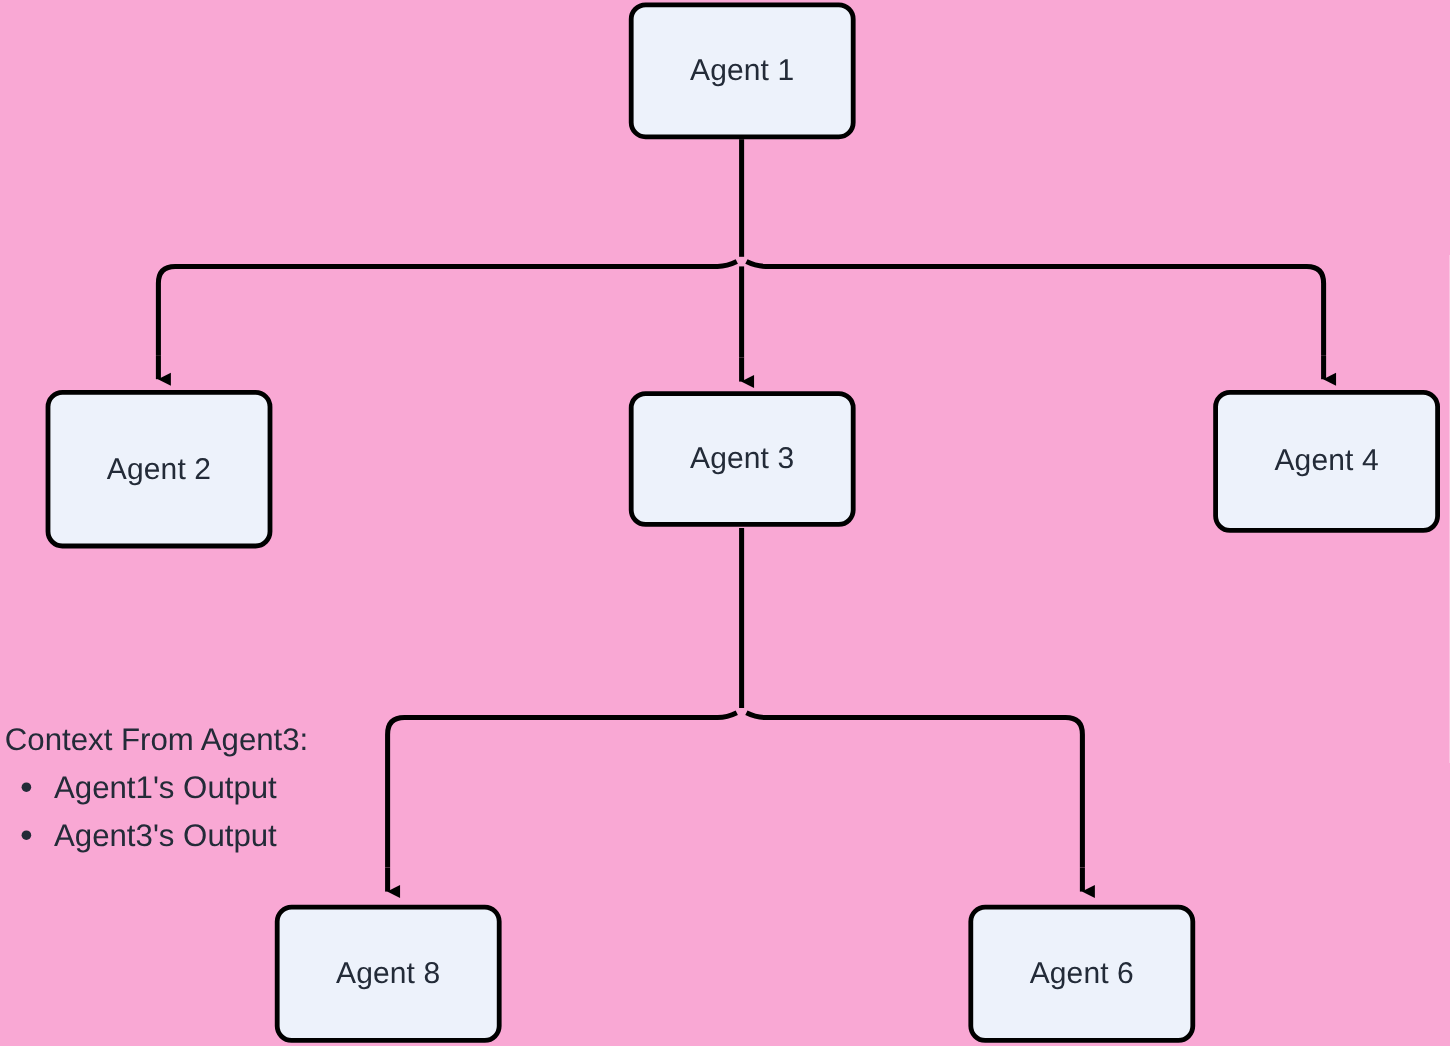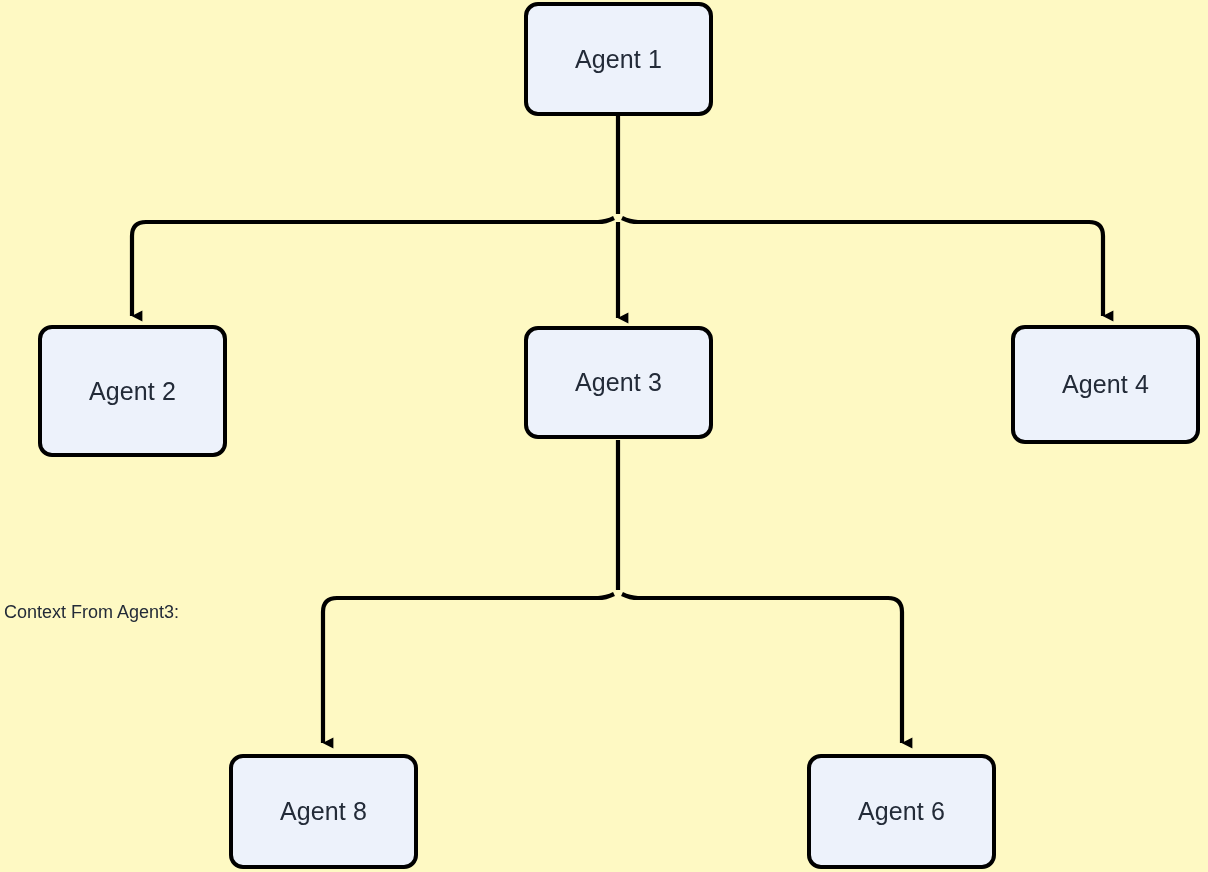--- a/index.html
+++ b/index.html
@@ -11,21 +11,21 @@
   body {
     font-family: "Liberation Sans", "DejaVu Sans", sans-serif;
     width: 1208px;
     height: 872px;
     overflow: hidden;
   }
   #canvas {
     position: relative;
     width: 1208px;
     height: 872px;
-    background: #fef9c3;
+    background: #f9a8d4;
     text-decoration: underline;
   }
   #edges {
     position: absolute;
     left: 0;
     top: 0;
     width: 1208px;
     height: 872px;
   }
   .node {
@@ -47,21 +47,21 @@
     display: block;
     text-align: center;
     white-space: nowrap;
   }
   #context-note {
     position: absolute;
     left: 4px;
     top: 603px;
     width: 320px;
     color: #232b38;
-    font-size: 18px;
+    font-size: 26px;
     line-height: 1;
   }
   #context-note .note-title {
     display: block;
     white-space: nowrap;
     margin: 0;
   }
   #context-note .note-list {
     list-style: none;
     margin: 0;
@@ -137,15 +137,25 @@
   <div class="node" style="left:229px; top:754px; width:189px; height:115px;">
     <span class="node-label">Agent 8</span>
   </div>
 
   <div class="node" style="left:807px; top:754px; width:189px; height:115px;">
     <span class="node-label">Agent 6</span>
   </div>
 
   <div id="context-note">
     <span class="note-title">Context From Agent3:</span>
+    <ul class="note-list">
+      <li class="note-item">
+        <span class="bullet"></span>
+        <span>Agent1's Output</span>
+      </li>
+      <li class="note-item">
+        <span class="bullet"></span>
+        <span>Agent3's Output</span>
+      </li>
+    </ul>
   </div>
 
 </div>
 
 </body></html>

